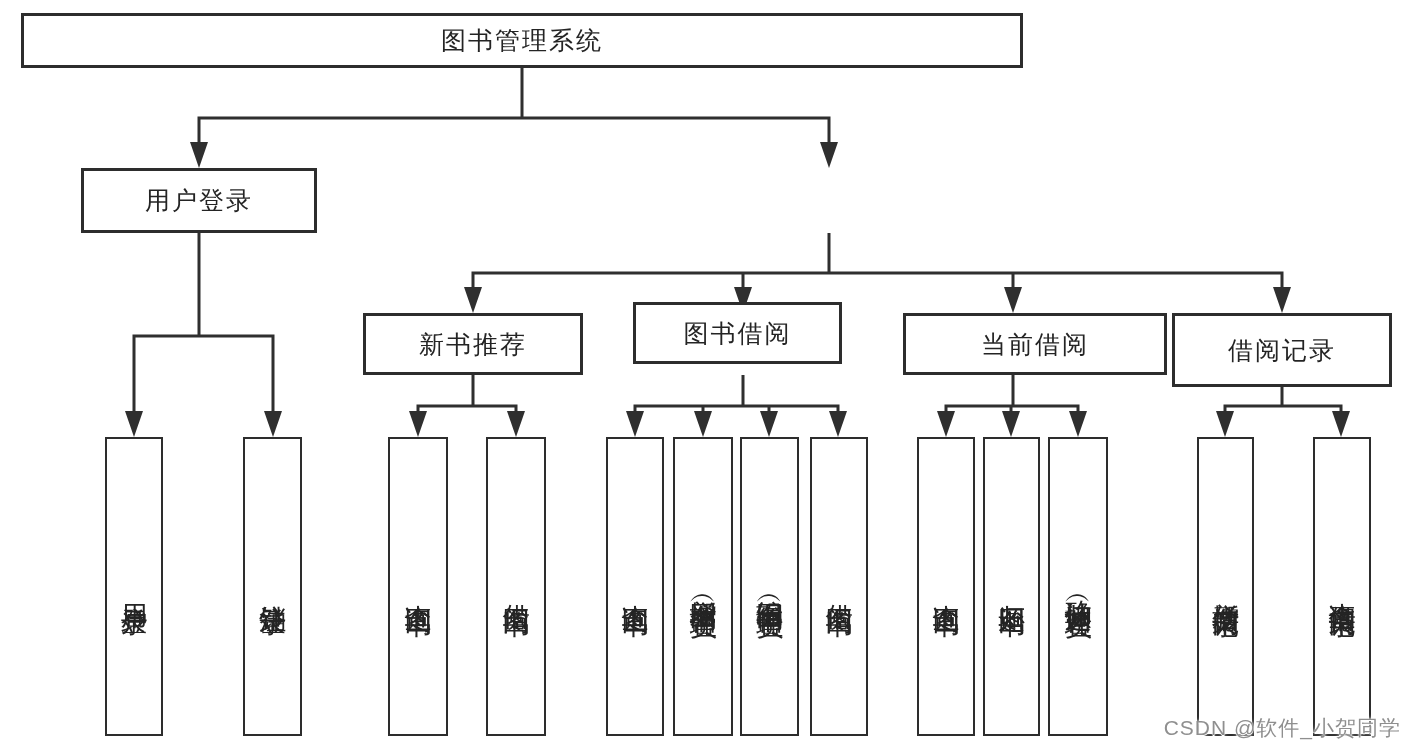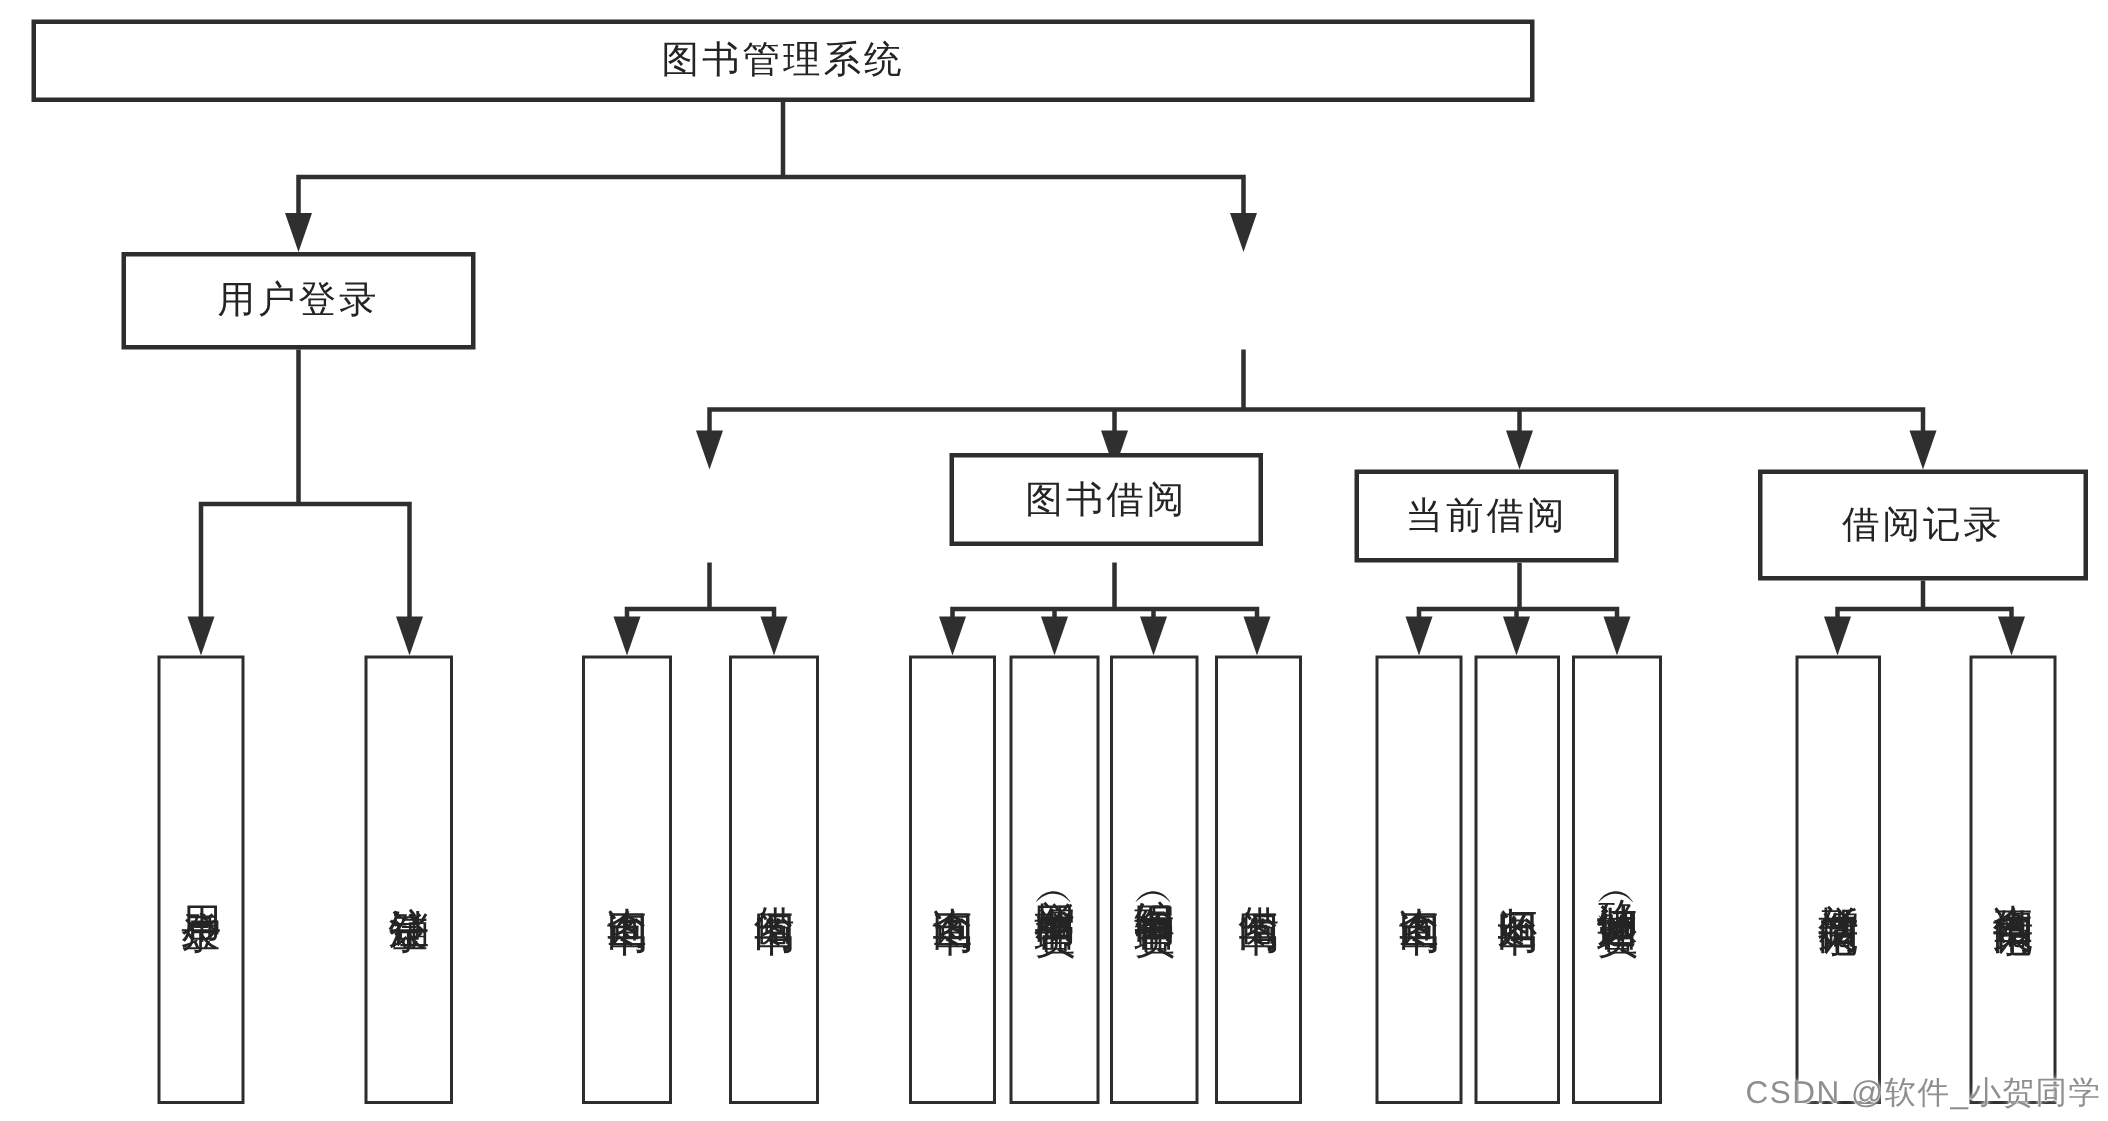--- a/index.html
+++ b/index.html
@@ -71,24 +71,27 @@
   </svg>
 
   <div class="node" style="left:21px;top:13px;width:1002px;height:55px">
     <span>图书管理系统</span>
   </div>
 
   <div class="node" style="left:81px;top:168px;width:236px;height:65px">
     <span>用户登录</span>
   </div>
 
+  <div class="node" style="left:363px;top:313px;width:220px;height:62px">
+    <span>新书推荐</span>
+  </div>
   <div class="node" style="left:633px;top:302px;width:209px;height:62px">
     <span>图书借阅</span>
   </div>
-  <div class="node" style="left:903px;top:313px;width:176px;height:62px">
+  <div class="node" style="left:903px;top:313px;width:264px;height:62px">
     <span>当前借阅</span>
   </div>
   <div class="node" style="left:1172px;top:313px;width:220px;height:74px">
     <span>借阅记录</span>
   </div>
 
   <div class="node leaf" style="left:105px;top:437px;width:58px;height:299px">
     <span class="vtext">用户登录</span>
   </div>
   <div class="node leaf" style="left:243px;top:437px;width:59px;height:299px">

